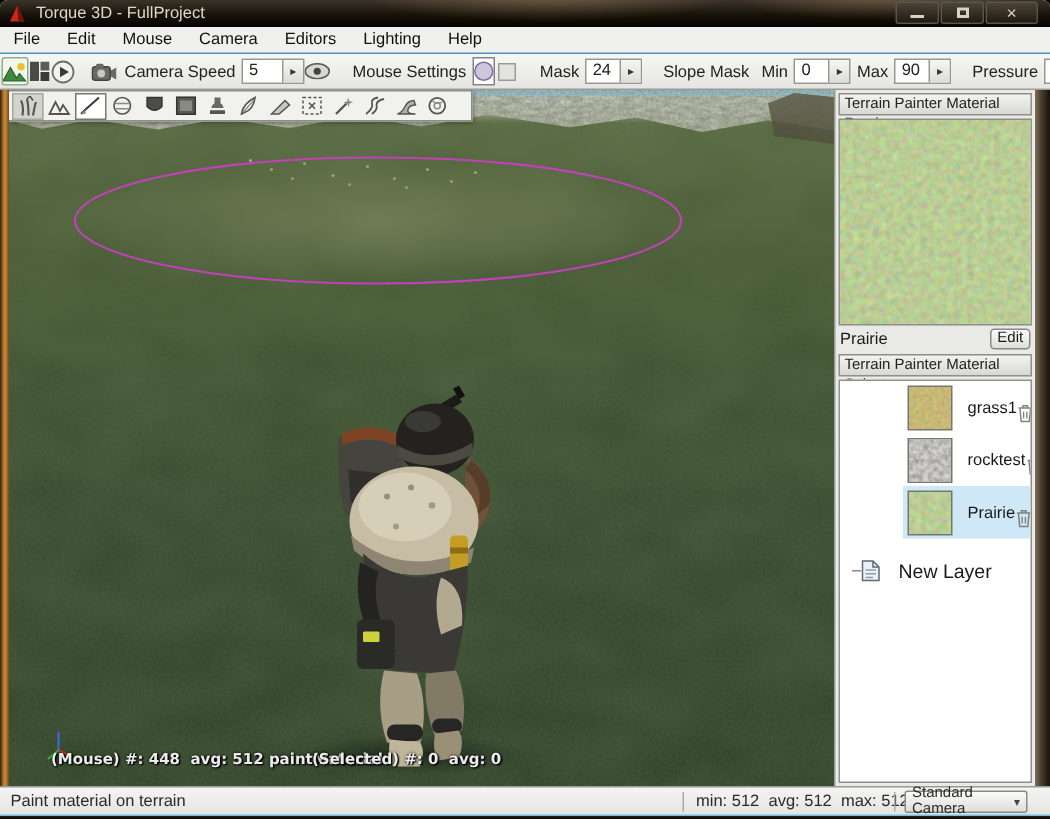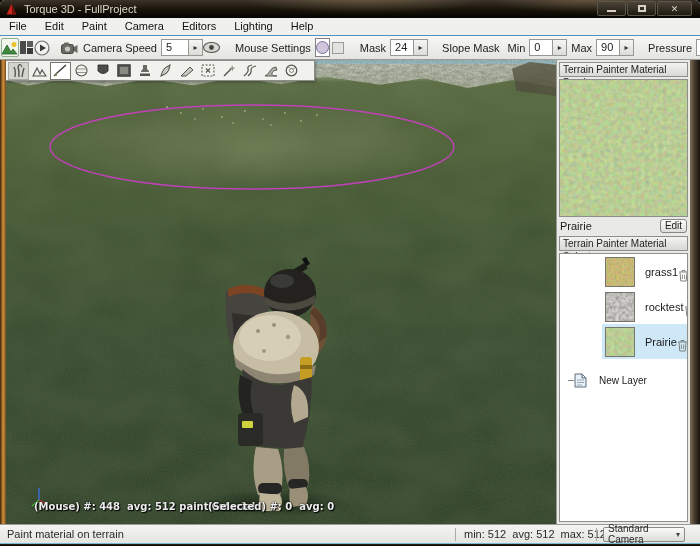--- a/index.html
+++ b/index.html
@@ -95,21 +95,21 @@
     background:linear-gradient(180deg,#fcfcfa,#dededa); font-size:10px; display:flex; align-items:center; justify-content:center; }
   .selector-header { margin-top:2px; }
   .mat-list { margin-top:2px; flex:1; border:1px solid #8e8e8a; background:#fff; overflow:hidden; }
   .mat-item { height:35px; display:flex; align-items:center; padding:2px 3px;margin-left:42px; }
   .mat-item.selected { background:#cfe8f8; }
   .thumb { width:30px; height:30px; border:1px solid #76766f; flex:none; overflow:hidden; }
   .mat-label { margin-left:10px; flex:1; font-size:11px; }
   .trash { margin-right:3px; margin-top:8px; opacity:.85; flex:none; }
   .newlayer-row { height:32px; margin-top:5px; display:flex; align-items:center; }
   .tree-dash { width:6px; height:1px; background:#888; margin-left:8px; }
-  .newlayer-label { margin-left:12px; font-size:10px; }
+  .newlayer-label { margin-left:12px; font-size:13px; }
 
   
   .statusbar { position:absolute; left:0; top:524px; width:700px; height:19px;
     background:linear-gradient(180deg,#f4f4f2,#e4e4e0); border-top:1px solid #9a9a96;
     display:flex; align-items:center; font-size:11px; color:#2a2a2a; }
   .sb-msg { padding-left:7px; width:455px; flex:none; }
   .sb-sep { width:1px; height:13px; background:#aaaaa6; }
   .sb-stats { padding-left:8px; width:140px; flex:none; white-space:pre; }
   .sb-combo { margin-left:6px; width:82px; height:15px; border:1px solid #8a8a86; border-radius:2px;
     background:linear-gradient(180deg,#fbfbfa,#dcdcd8); display:flex; align-items:center; justify-content:space-between;
@@ -167,21 +167,21 @@
         </div>
       <div class="win-btn close">
           <span>✕</span>
         </div>
     </div>
   </div>
 
   <div class="menubar">
     <span class="menu-item">File</span>
     <span class="menu-item">Edit</span>
-    <span class="menu-item">Paint</span>
+    <span class="menu-item">Mouse</span>
     <span class="menu-item">Camera</span>
     <span class="menu-item">Editors</span>
     <span class="menu-item">Lighting</span>
     <span class="menu-item">Help</span>
   </div>
 
   <div class="toolbar">
     <div class="tbtn boxed">
       <svg width="16" height="14" viewBox="0 0 16 14">
         <circle cx="12" cy="3.5" r="2.5" fill="#e8c32a"></circle>

